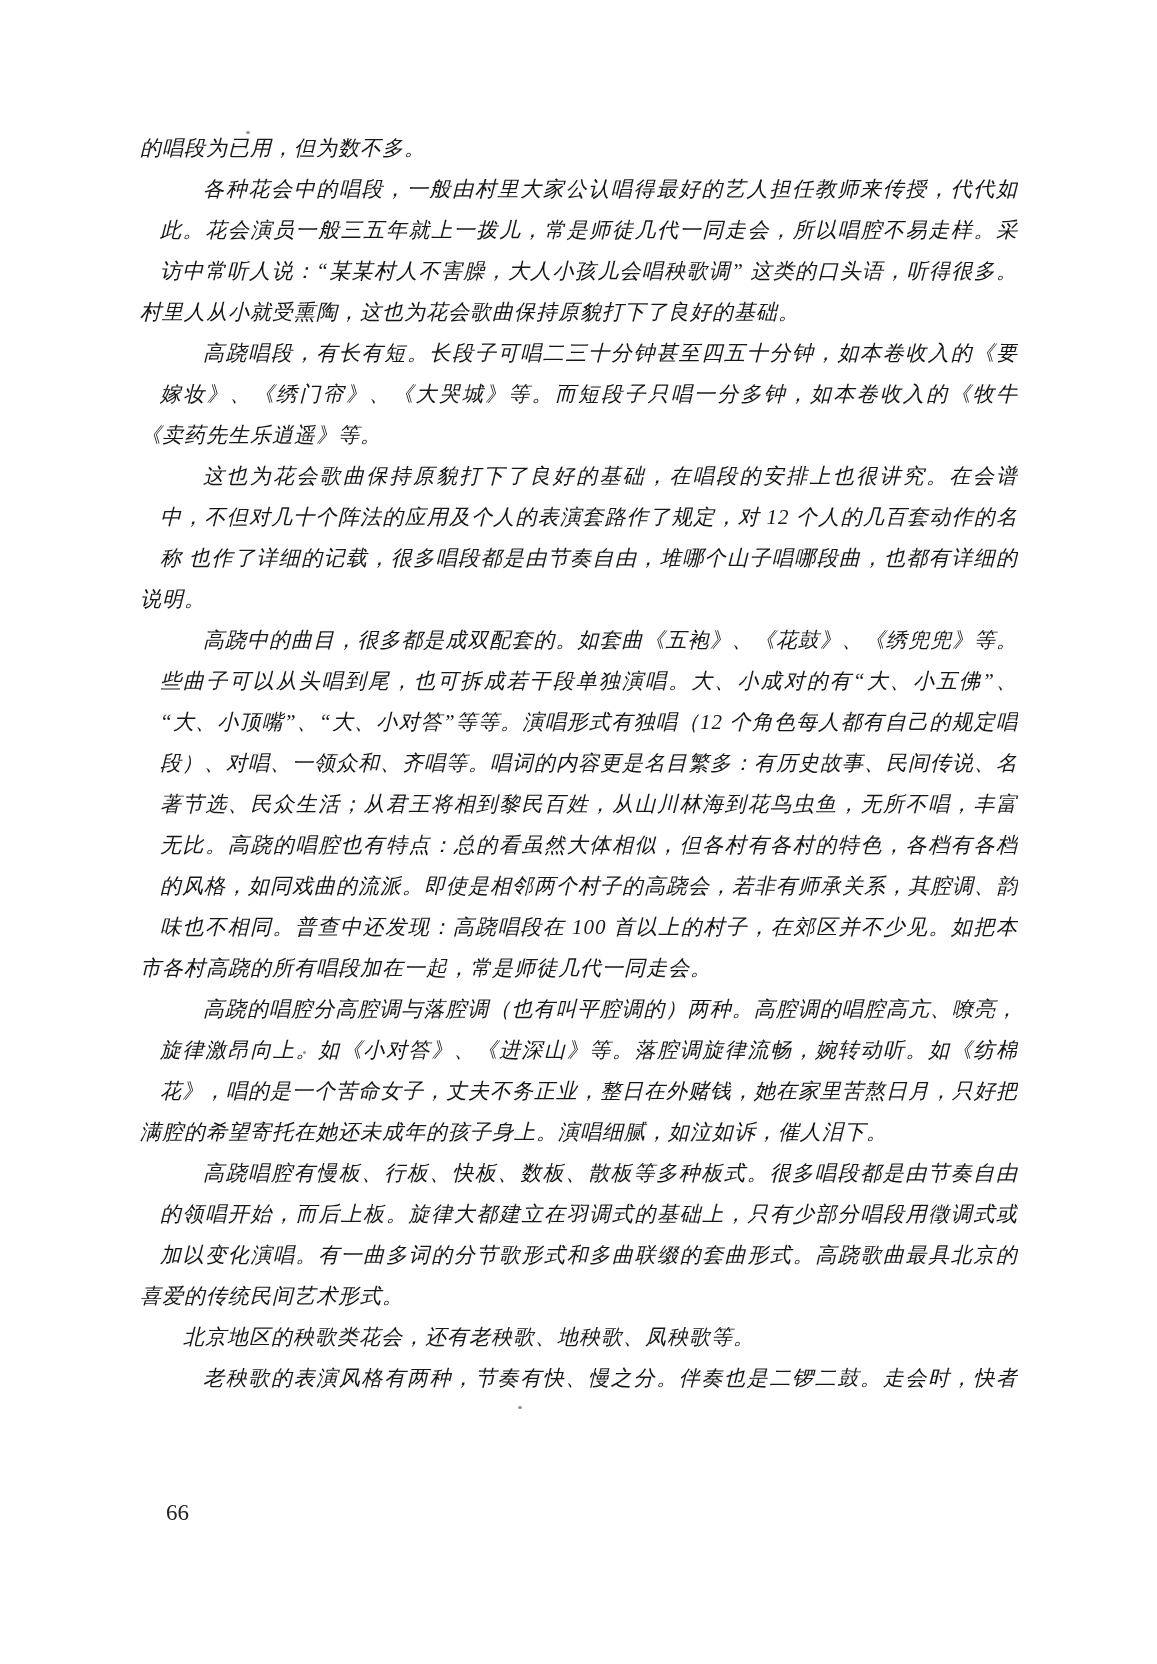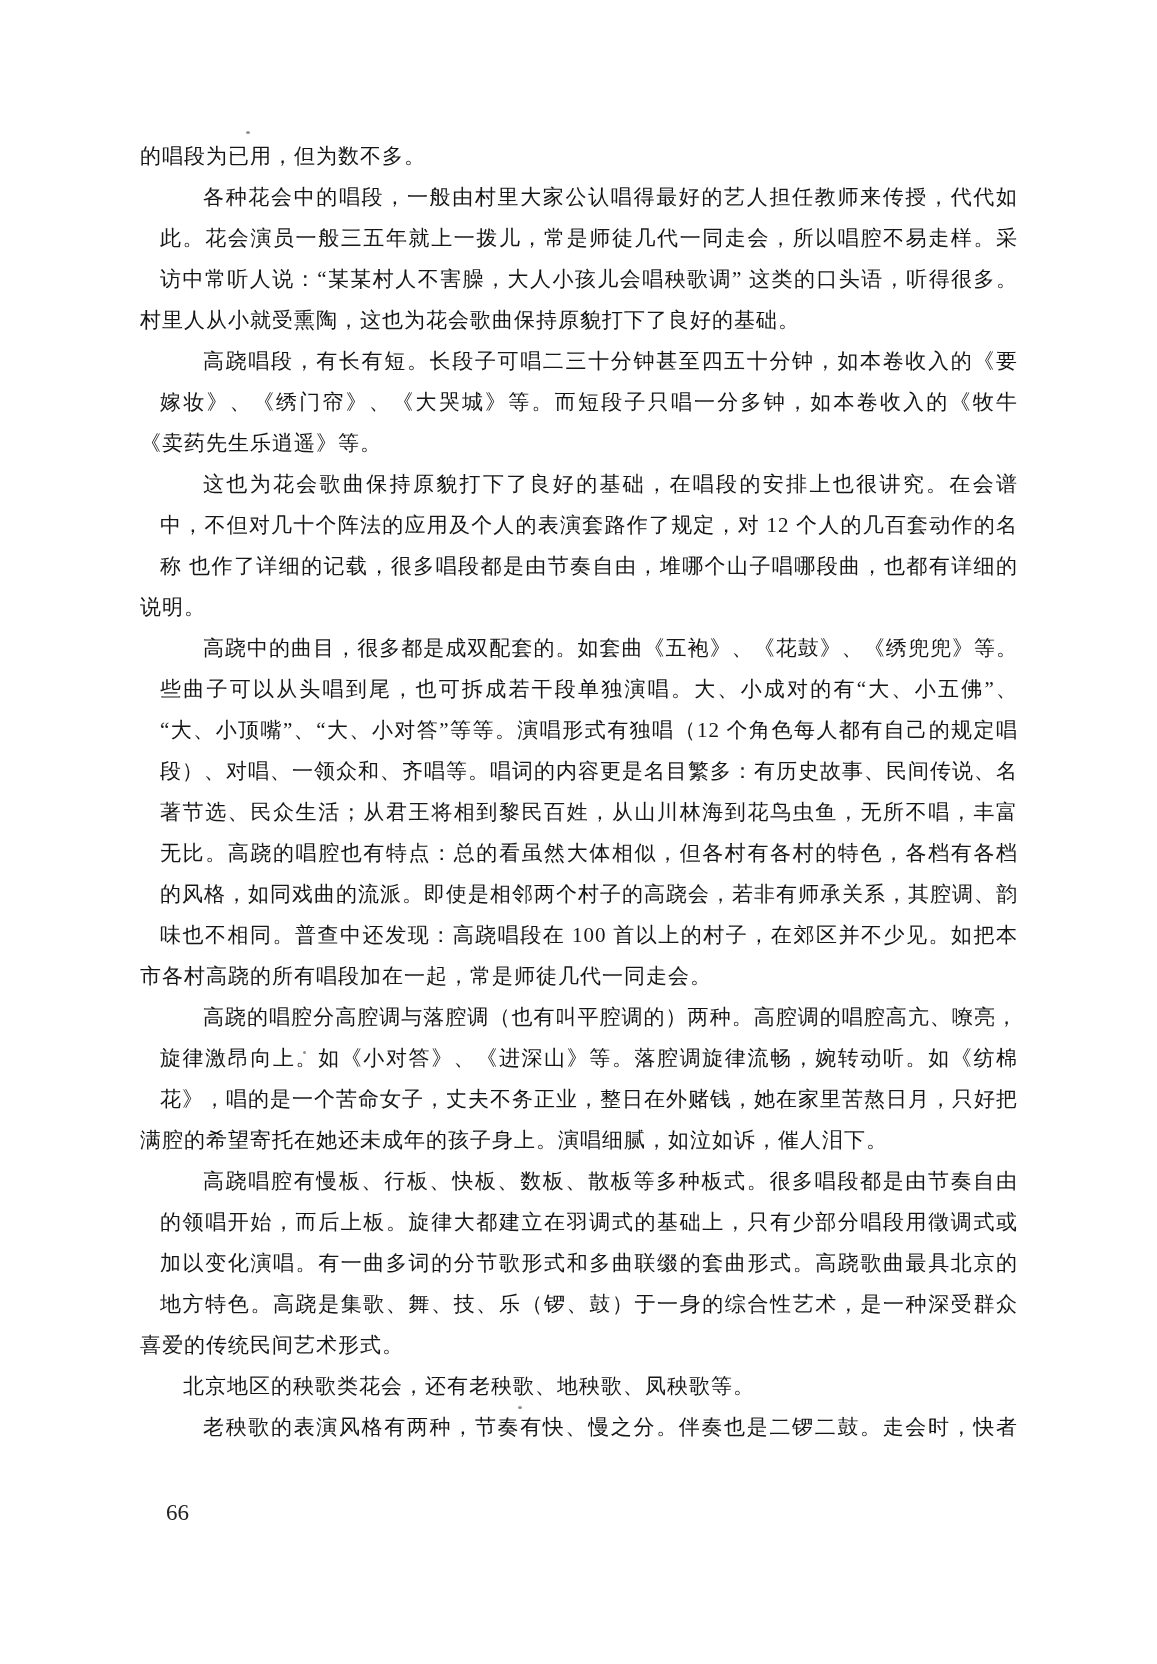--- a/index.html
+++ b/index.html
@@ -12,22 +12,23 @@
     width: 1157px;
     height: 1664px;
     background: #ffffff;
     overflow: hidden;
     font-family: "Liberation Serif", "DejaVu Serif", serif;
     color: #161616;
   }
   .text-block {
     position: absolute;
     left: 140px;
-    top: 136px;
+    top: 128px;
     width: 878px;
+    font-style: italic;
   }
   .line {
     height: 41px;
     line-height: 41px;
     font-size: 21px;
     letter-spacing: 1px;
     white-space: nowrap;
     overflow: hidden;
   }
   .line.j {
@@ -86,21 +87,20 @@
       <div class="line j">的风格，如同戏曲的流派。即使是相邻两个村子的高跷会，若非有师承关系，其腔调、韵</div>
       <div class="line j">味也不相同。普查中还发现：高跷唱段在 100 首以上的村子，在郊区并不少见。如把本</div>
       <div class="line">市各村高跷的所有唱段加在一起，常是师徒几代一同走会。</div>
       <div class="line j ind">高跷的唱腔分高腔调与落腔调（也有叫平腔调的）两种。高腔调的唱腔高亢、嘹亮，</div>
       <div class="line j">旋律激昂向上。如《小对答》、《进深山》等。落腔调旋律流畅，婉转动听。如《纺棉</div>
       <div class="line j">花》，唱的是一个苦命女子，丈夫不务正业，整日在外赌钱，她在家里苦熬日月，只好把</div>
       <div class="line">满腔的希望寄托在她还未成年的孩子身上。演唱细腻，如泣如诉，催人泪下。</div>
       <div class="line j ind">高跷唱腔有慢板、行板、快板、数板、散板等多种板式。很多唱段都是由节奏自由</div>
       <div class="line j">的领唱开始，而后上板。旋律大都建立在羽调式的基础上，只有少部分唱段用徵调式或</div>
       <div class="line j">加以变化演唱。有一曲多词的分节歌形式和多曲联缀的套曲形式。高跷歌曲最具北京的</div>
-      <div class="line j">地方特色。高跷是集歌、舞、技、乐（锣、鼓）于一身的综合性艺术，是一种深受群众</div>
       <div class="line">喜爱的传统民间艺术形式。</div>
       <div class="line ind">北京地区的秧歌类花会，还有老秧歌、地秧歌、凤秧歌等。</div>
       <div class="line j ind">老秧歌的表演风格有两种，节奏有快、慢之分。伴奏也是二锣二鼓。走会时，快者</div>
     </div>
   <div class="page-number">66</div>
   <div class="speck s1"></div>
   <div class="speck s2"></div>
   <div class="speck s3"></div>
 </div>
 

